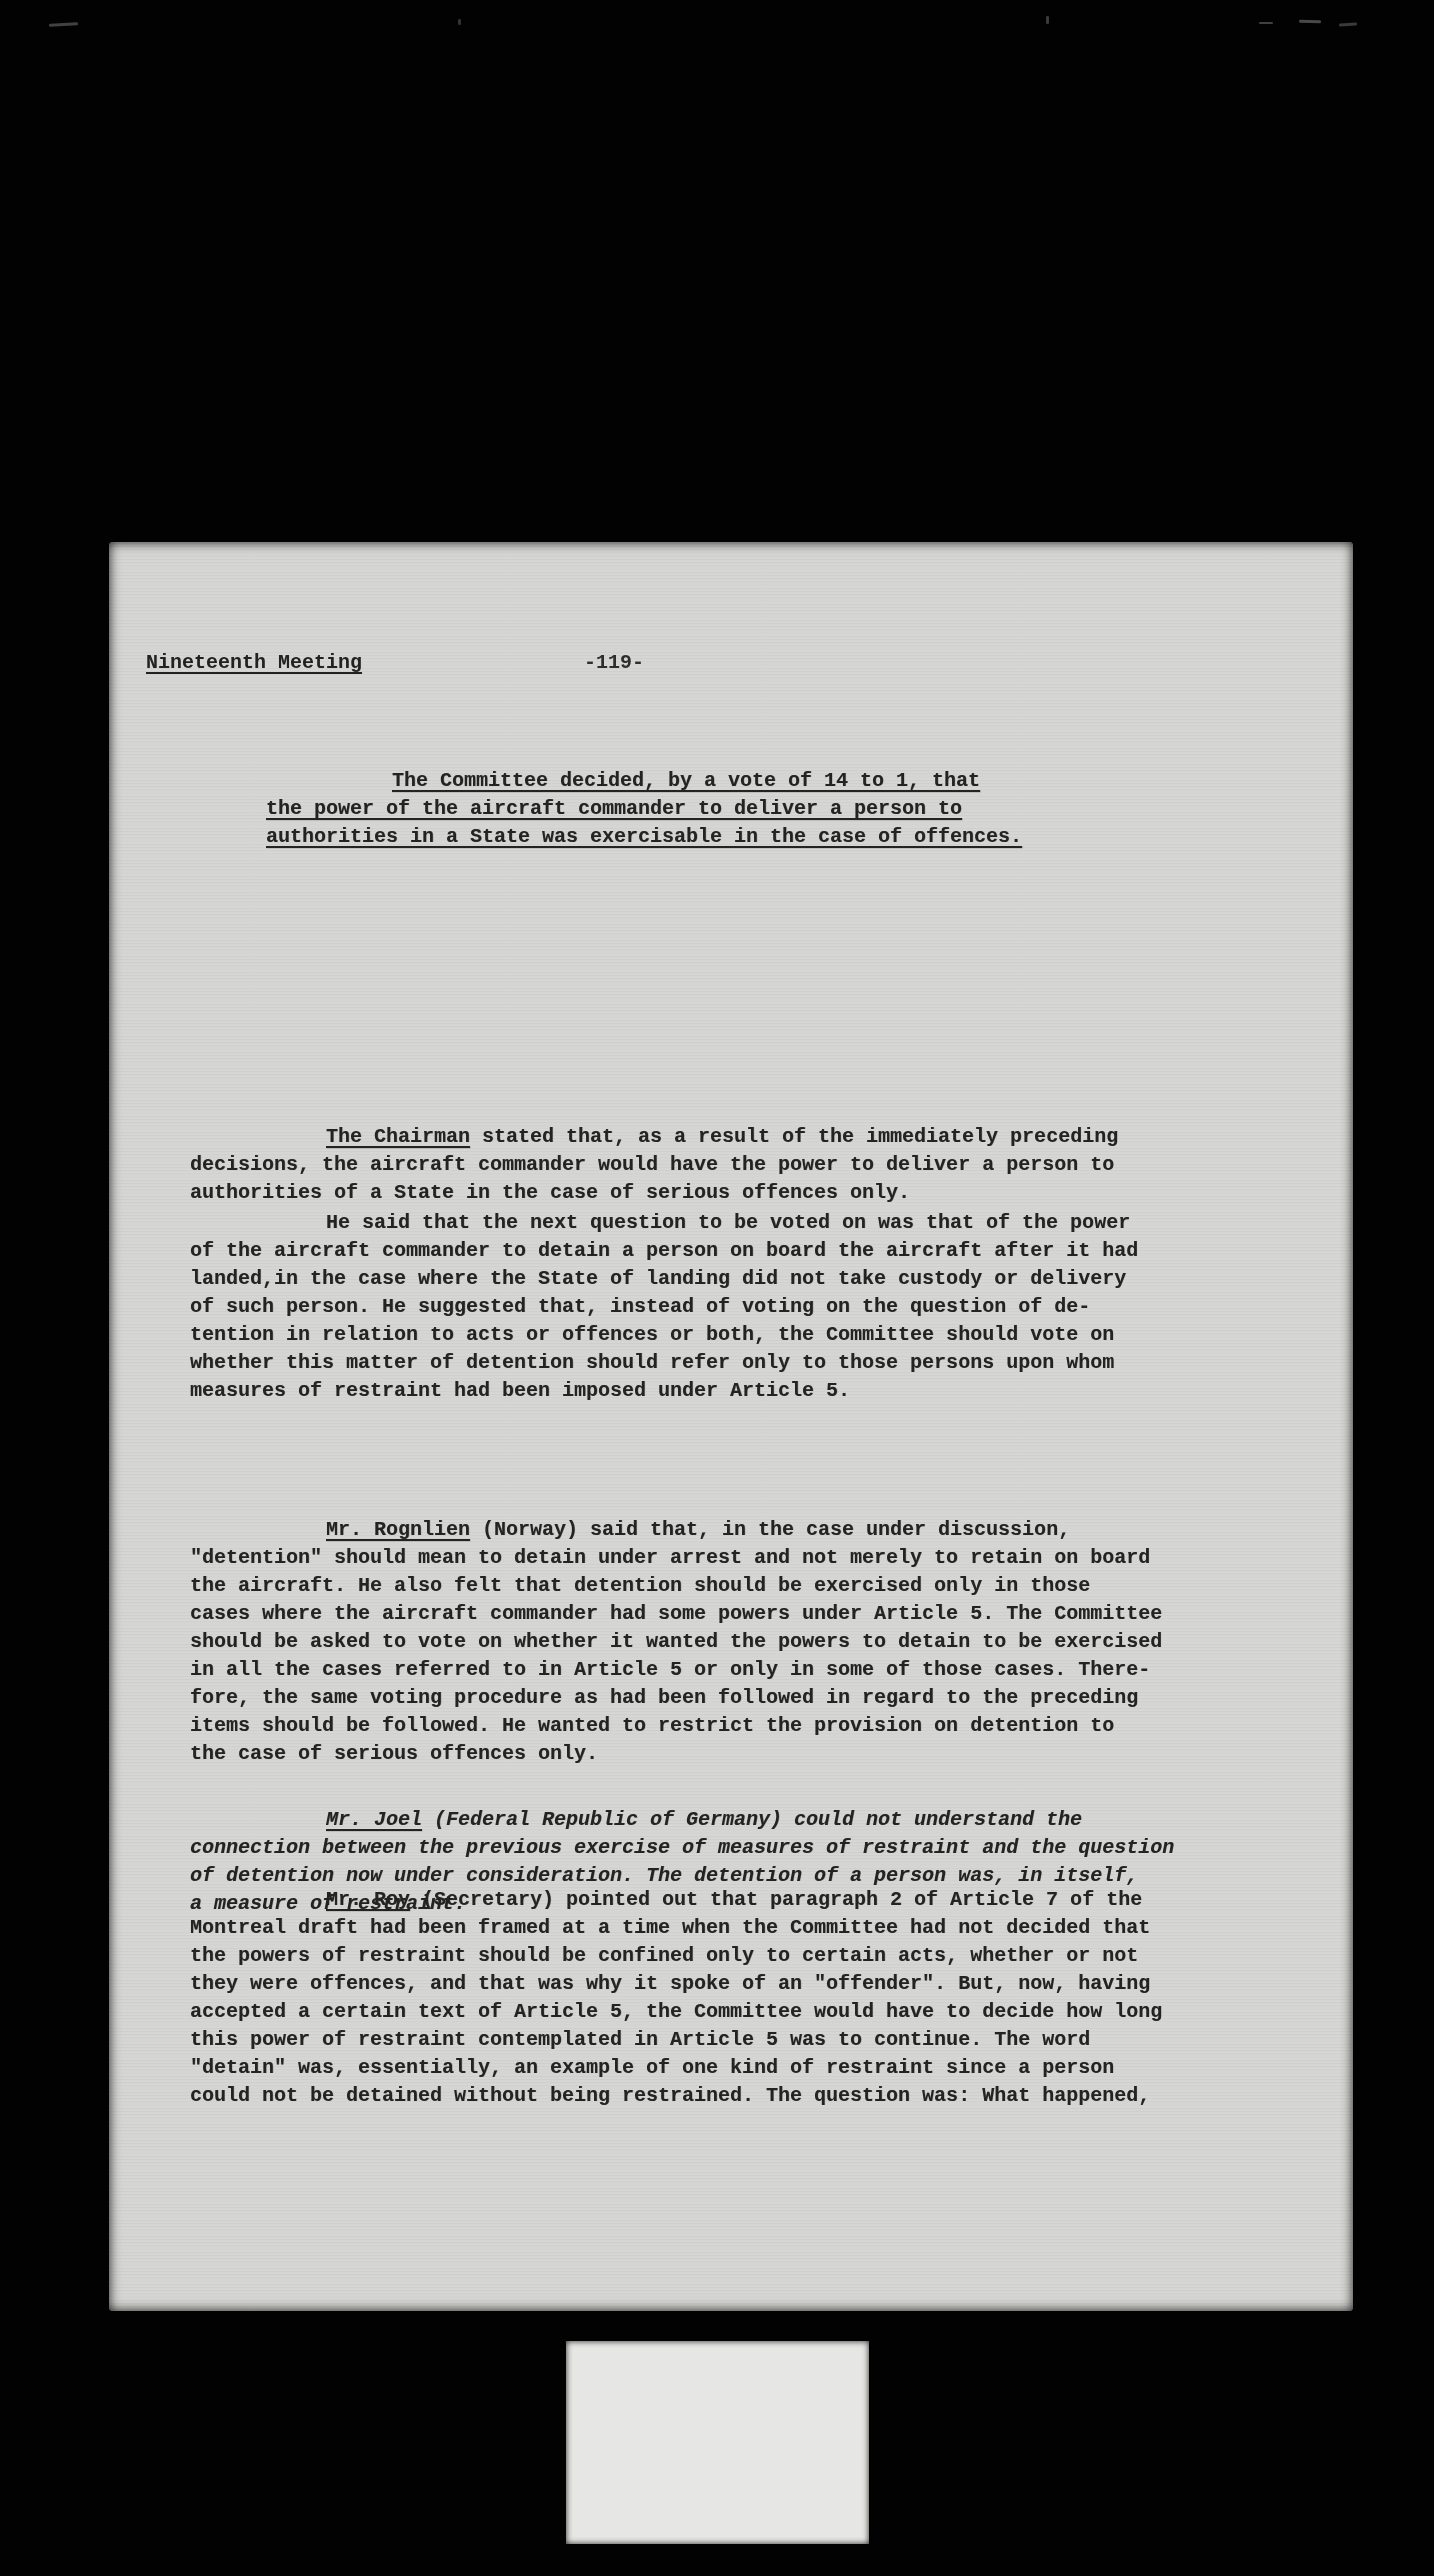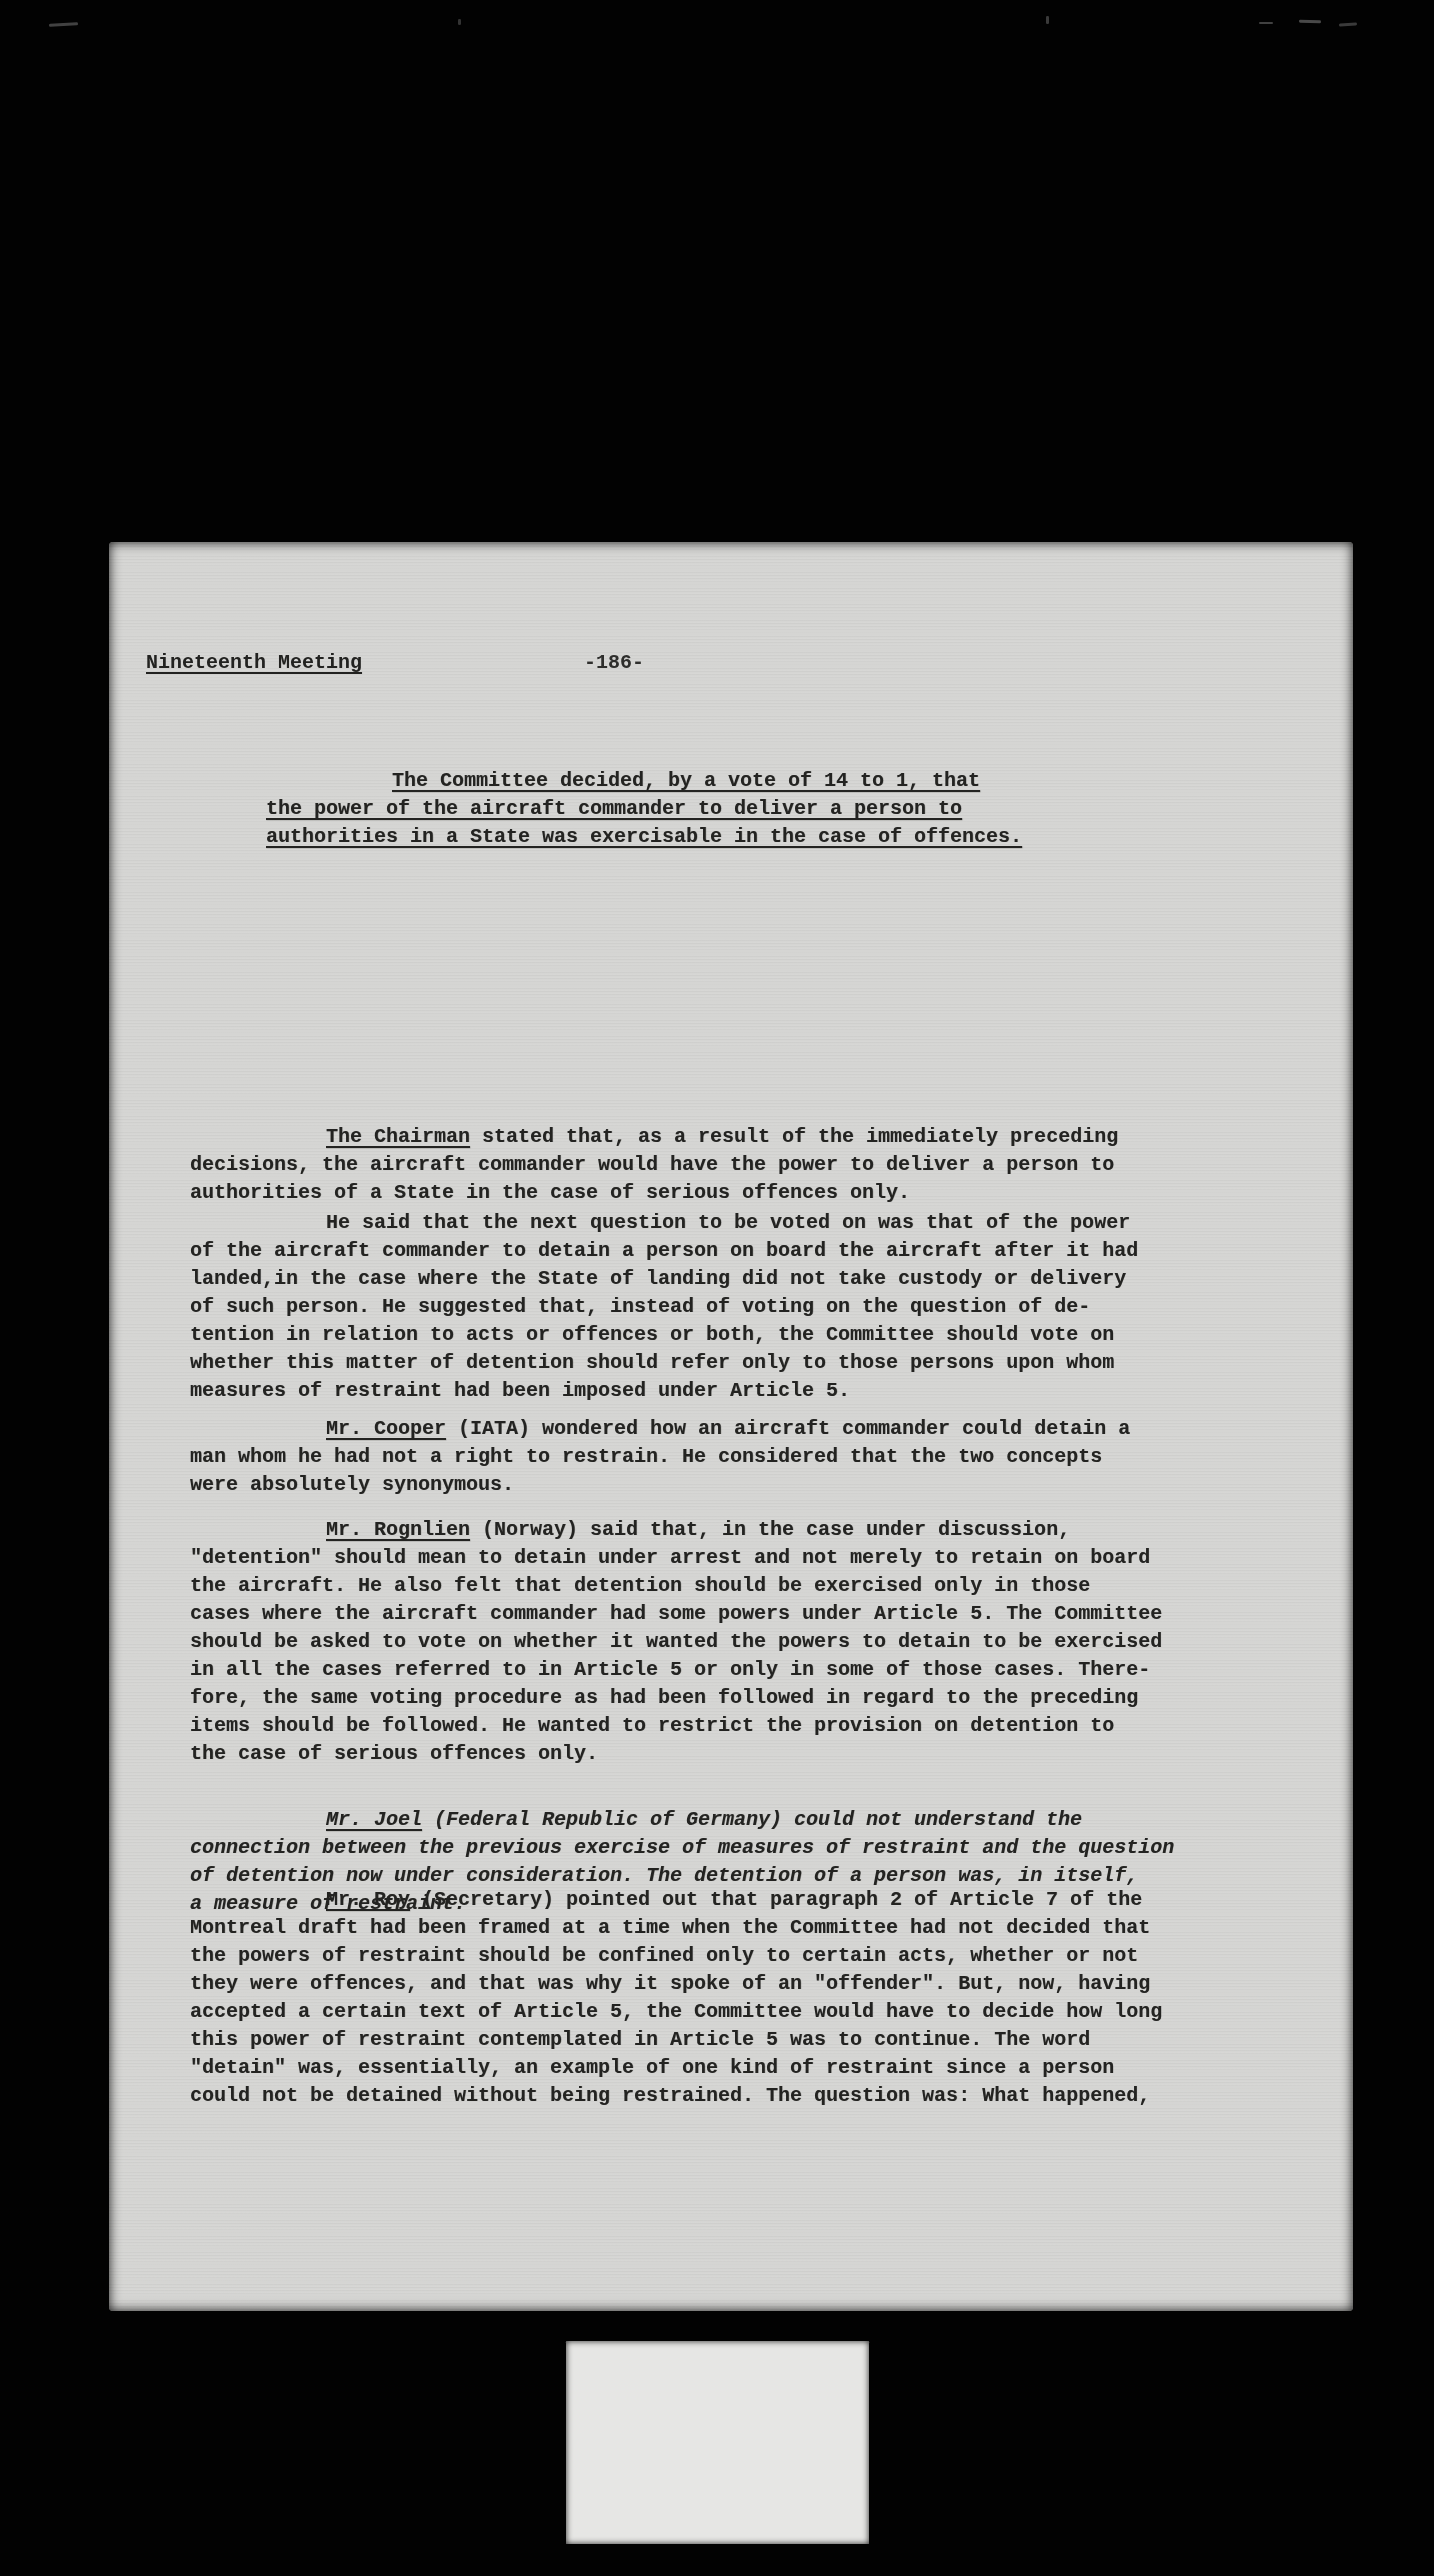--- a/index.html
+++ b/index.html
@@ -127,44 +127,41 @@
   <div class="artifact a2"></div>
   <div class="artifact a3"></div>
   <div class="artifact a4"></div>
   <div class="artifact a5"></div>
   <div class="artifact a6"></div>
 
   <div class="paper">
 
     <div class="doc-header">
       <span class="doc-title">Nineteenth Meeting</span>
-      <span class="page-number">-186-</span>
+      <span class="page-number">-119-</span>
     </div>
 
     <p class="para decision p1"><span class="u">The Committee decided, by a vote of 14 to 1, that
 the power of the aircraft commander to deliver a person to
 authorities in a State was exercisable in the case of offences.</span><span></span></p>
 
 
 
     <p class="para body-para p4"><span class="u">The Chairman</span><span> stated that, as a result of the immediately preceding
 decisions, the aircraft commander would have the power to deliver a person to
 authorities of a State in the case of serious offences only.</span></p>
 
     <p class="para body-para p5"><span class="u"></span><span>He said that the next question to be voted on was that of the power
 of the aircraft commander to detain a person on board the aircraft after it had
 landed,in the case where the State of landing did not take custody or delivery
 of such person.  He suggested that, instead of voting on the question of de-
 tention in relation to acts or offences or both, the Committee should vote on
 whether this matter of detention should refer only to those persons upon whom
 measures of restraint had been imposed under Article 5.</span></p>
 
-    <p class="para body-para p6"><span class="u">Mr. Cooper</span><span> (IATA) wondered how an aircraft commander could detain a
-man whom he had not a right to restrain.  He considered that the two concepts
-were absolutely synonymous.</span></p>
 
     <p class="para body-para p7"><span class="u">Mr. Rognlien</span><span> (Norway) said that, in the case under discussion,
 "detention" should mean to detain under arrest and not merely to retain on board
 the aircraft.  He also felt that detention should be exercised only in those
 cases where the aircraft commander had some powers under Article 5.  The Committee
 should be asked to vote on whether it wanted the powers to detain to be exercised
 in all the cases referred to in Article 5 or only in some of those cases.  There-
 fore, the same voting procedure as had been followed in regard to the preceding
 items should be followed.  He wanted to restrict the provision on detention to
 the case of serious offences only.</span></p>

